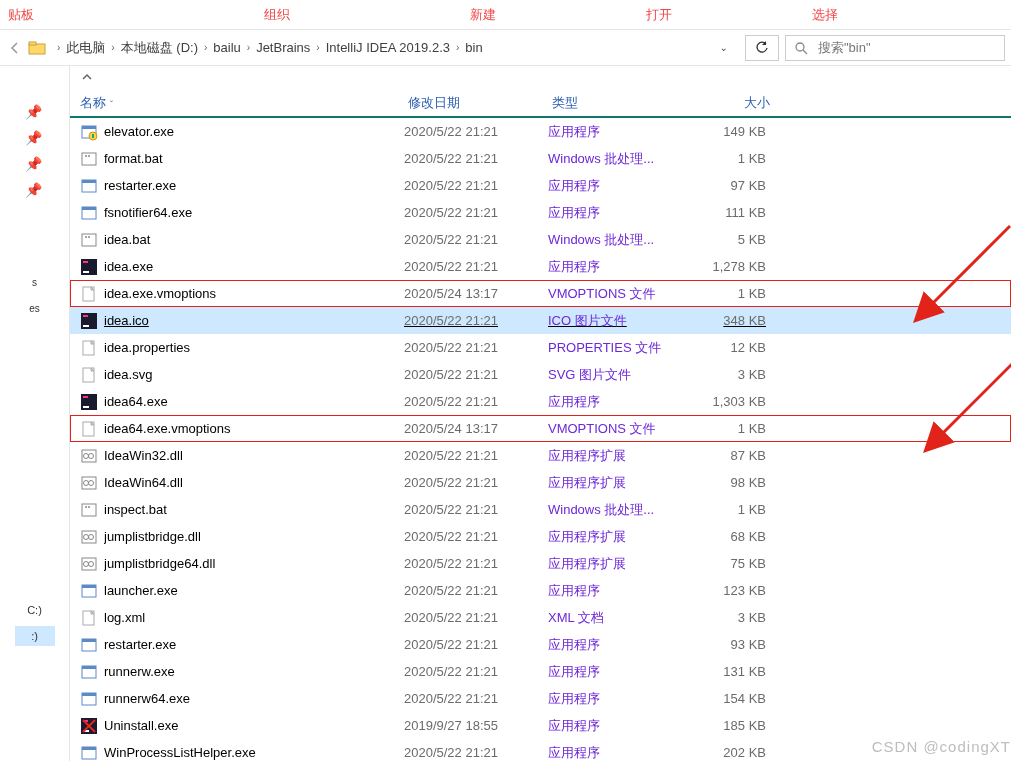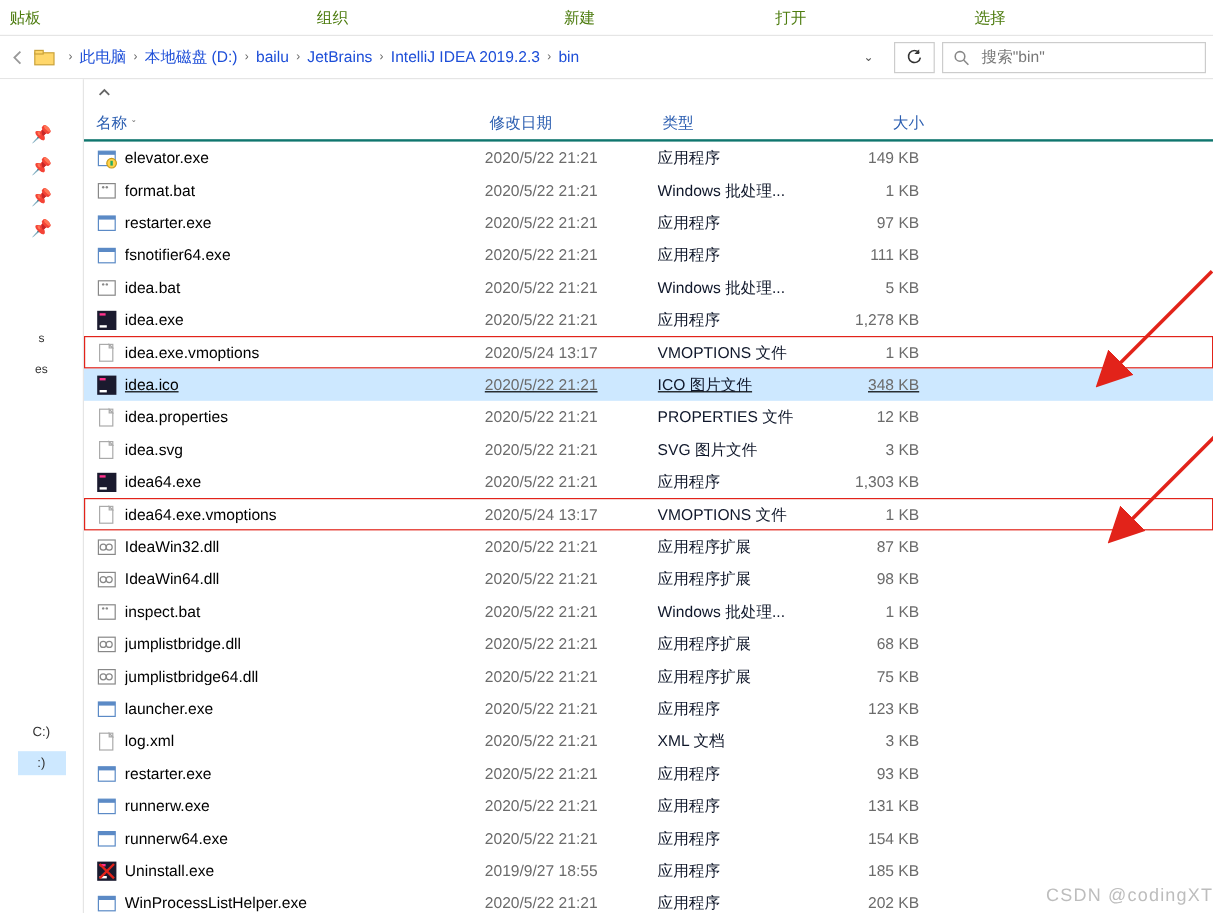--- a/index.html
+++ b/index.html
@@ -1,27 +1,27 @@
 <!DOCTYPE html>
 <html><head>
 <meta charset="utf-8">
 <style>
 * { margin:0; padding:0; box-sizing:border-box; font-family:"Microsoft YaHei","Segoe UI",sans-serif; font-size:13px; }
 body { background:#fff; width:1011px; height:761px; overflow:hidden; position:relative; }
 
 
 .menu-row { height:30px; display:flex; align-items:center; border-bottom:1px solid #e5e5e5; padding-left:4px; }
-.menu-item { padding:0 60px 0 4px; color:#4d7c0f; }
+.menu-item { padding:0 60px 0 4px; color:#ef4444; }
 
 
 .addr-row { height:36px; display:flex; align-items:center; border-bottom:1px solid #e5e5e5; padding:0 6px; }
 .back-area { width:18px; height:18px; margin-right:4px; display:flex; align-items:center; justify-content:center; }
 .folder-icon { width:18px; height:18px; margin-right:4px; }
 .crumbs { display:flex; align-items:center; flex:1; height:26px; border:1px solid transparent; padding-left:2px; }
-.crumb { padding:0 2px; color:#1d4ed8;text-align:center; }
+.crumb { padding:0 2px; color:#404040;text-align:center; }
 .chev { color:#666; padding:0 4px; font-size:10px; }
 .drop { color:#555; padding:0 10px; font-size:10px; }
 .refresh-box { width:34px; height:26px; border:1px solid #ccc; display:flex; align-items:center; justify-content:center; margin:0 6px; background:#fff; }
 .search-box { width:220px; height:26px; border:1px solid #ccc; display:flex; align-items:center; padding:0 8px; color:#777; background:#fff; }
 .search-box .mag { margin-right:10px; }
 
 
 .body-split { display:flex; height:calc(100% - 66px); }
 .sidebar { width:70px; border-right:1px solid #e5e5e5; background:#fff; padding-top:30px; }
 .pin { width:20px; height:20px; margin:6px auto; color:#888; display:flex; align-items:center; justify-content:center; font-size:14px; }
@@ -35,21 +35,21 @@
 .col-size { width:84px; text-align:right; padding-right:16px; }
 .sort-ind { font-size:9px; color:#666; margin-left:4px; }
 
 .rows { }
 .row { height:27px; display:flex; align-items:center; padding-left:10px; color:#000; }
 .row.selected { background:#cde8ff;text-decoration:underline; }
 .row.highlighted { outline:1px solid #e2231a; outline-offset:-1px; }
 .icon { width:18px; height:18px; margin-right:6px; flex-shrink:0; }
 .rn { width:300px; white-space:nowrap; overflow:hidden; text-overflow:ellipsis; }
 .rd { width:144px; color:#6b6b6b; }
-.rt { width:150px; color:#0f172a; white-space:nowrap; overflow:hidden; text-overflow:ellipsis; }
+.rt { width:150px; color:#6d28d9; white-space:nowrap; overflow:hidden; text-overflow:ellipsis; }
 .rs { width:84px; color:#6b6b6b; text-align:right; padding-right:16px; }
 
 
 .red-arrow { position:absolute; pointer-events:none; }
 .red-arrow svg { overflow:visible; }
 
 .watermark { position:absolute; right:0; bottom:6px; color:#bdbdbd; font-size:15px; letter-spacing:1px; }
 
 
 svg { display:block; }

